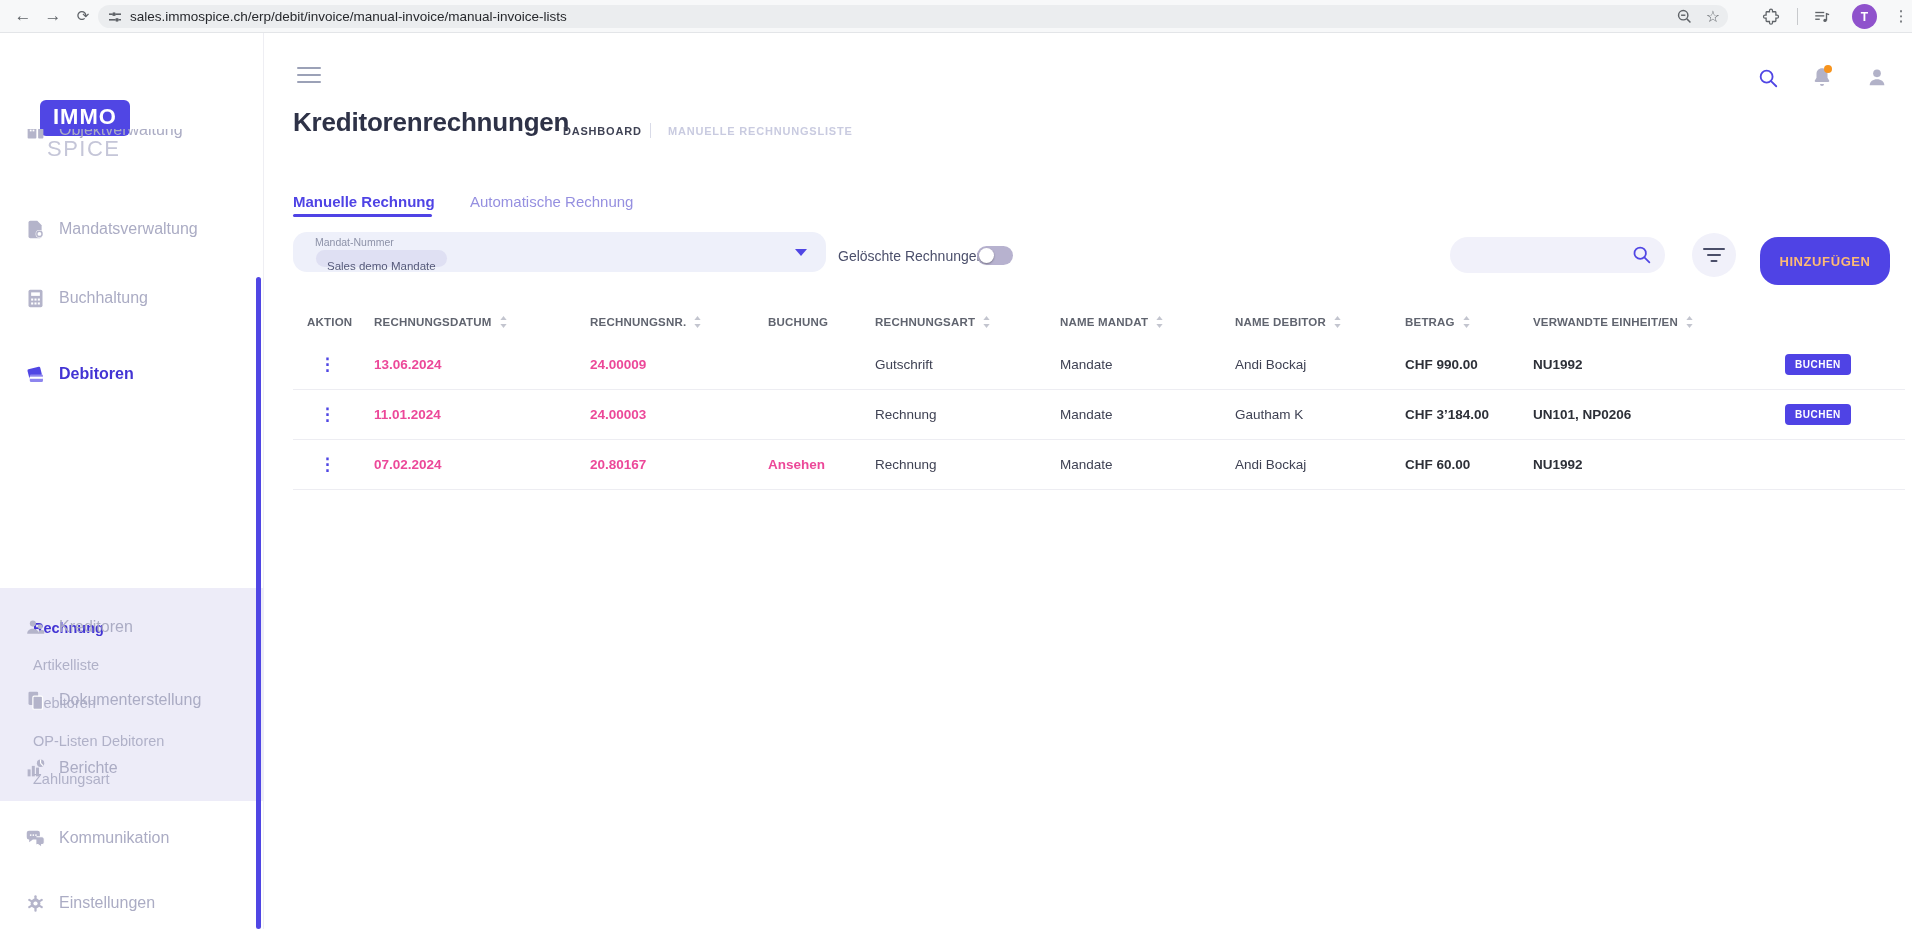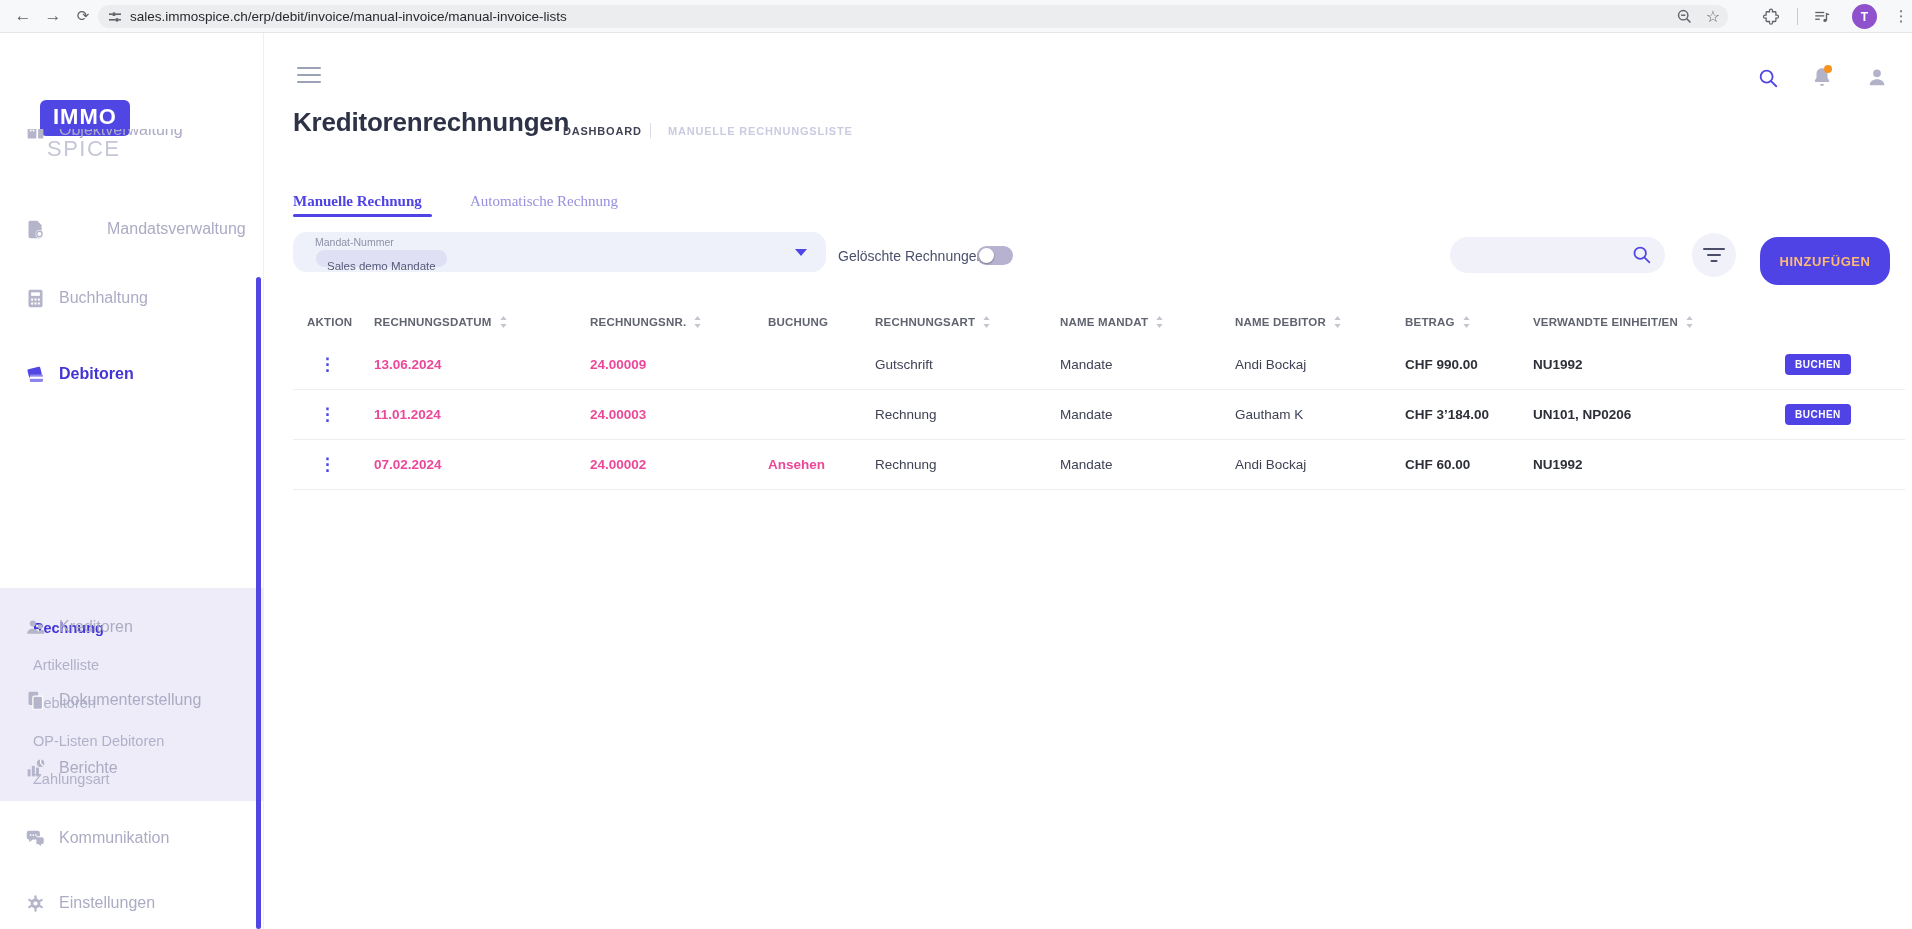--- a/index.html
+++ b/index.html
@@ -34,21 +34,21 @@
   .hamburger { position:absolute; left:297px; top:67px; width:24px; height:20px; cursor:pointer; }
   .hamburger div { width:24px; height:2.4px; background:#9ba1b7; border-radius:2px; margin-bottom:4.6px; }
   .top-icon { position:absolute; cursor:pointer; }
   .bell-dot { position:absolute; left:13px; top:-1px; width:8px; height:8px; border-radius:50%; background:#f7941d; }
   .page-title { position:absolute; left:293px; top:107px; font-size:26px; font-weight:700; color:#2e3247; letter-spacing:-0.2px; }
   .crumb-1 { position:absolute; left:563px; top:125px; font-size:11px; font-weight:700; color:#3f4254; letter-spacing:0.8px; }
   .crumb-sep { position:absolute; left:650px; top:123px; width:1px; height:15px; background:#d9dbe8; }
   .crumb-2 { position:absolute; left:668px; top:125px; font-size:11px; font-weight:700; color:#c9cbe0; letter-spacing:0.8px; }
 
   
-  .tab { position:absolute; top:193px; font-size:15px; cursor:pointer; white-space:nowrap;font-family:Liberation Serif, serif; }
+  .tab { position:absolute; top:193px; font-size:15px; cursor:pointer; white-space:nowrap; }
   .tab-active { left:293px; color:#4f43e5; font-weight:700; }
   .tab-inactive { left:470px; color:#958fe0; font-weight:500; }
   .tab-underline { position:absolute; left:293px; top:214px; width:139px; height:3px; background:#4f43e5; border-radius:2px; }
 
   
   .mandat-field { position:absolute; left:293px; top:232px; width:533px; height:40px; background:#eef0fa; border-radius:14px; cursor:pointer; }
   .mandat-label { position:absolute; left:22px; top:4px; font-size:10.5px; color:#8d92a8; }
   .mandat-chip { position:absolute; left:23px; top:18px; height:17px; line-height:17px; padding:8px 11px; background:#dfe0f3; border-radius:9px; font-size:11.5px; color:#55597a; }
   .mandat-arrow { position:absolute; left:502px; top:17px; width:0; height:0; border-left:6px solid transparent; border-right:6px solid transparent; border-top:7px solid #5046e4; }
   .toggle-label { position:absolute; left:838px; top:248px; font-size:14px; color:#4b4f6b; }
@@ -132,21 +132,21 @@
         <rect x="3" y="4" width="10" height="17" rx="1" fill="#b4b4ca"></rect>
         <rect x="15" y="10" width="6" height="11" rx="1" fill="#b4b4ca"></rect>
         <rect x="5.5" y="7" width="2" height="2" fill="#fff"></rect>
           <rect x="8.7" y="7" width="2" height="2" fill="#fff"></rect>
         <rect x="5.5" y="11" width="2" height="2" fill="#fff"></rect>
           <rect x="8.7" y="11" width="2" height="2" fill="#fff"></rect>
       </svg>
       <span class="lbl">Objektverwaltung</span>
     </div>
 
-    <div class="nav-item" style="top:183px;gap:48px;">
+    <div class="nav-item" style="top:183px;">
       <svg class="ico" viewBox="0 0 24 24">
         <path d="M6 2h8l5 5v13a2 2 0 01-2 2H6a2 2 0 01-2-2V4a2 2 0 012-2z" fill="#b4b4ca"></path>
         <circle cx="16.5" cy="17" r="4.4" fill="#fff"></circle>
         <circle cx="16.5" cy="17" r="3" fill="none" stroke="#b4b4ca" stroke-width="1.6"></circle>
       </svg>
       <span class="lbl">Mandatsverwaltung</span>
     </div>
 
     <div class="nav-item" style="top:252px;">
       <svg class="ico" viewBox="0 0 24 24">
@@ -388,21 +388,21 @@
       <div class="cell c-plain">Mandate</div>
       <div class="cell c-plain">Gautham K</div>
       <div class="cell c-bold">CHF 3’184.00</div>
       <div class="cell c-bold">UN101, NP0206</div>
       <div class="cell"><span class="pill-btn">BUCHEN</span></div>
     </div>
 
     <div class="trow tbody-row">
       <div class="cell"><span class="kebab">⋮</span></div>
       <div class="cell c-link">07.02.2024</div>
-      <div class="cell c-link">24.00002</div>
+      <div class="cell c-link">20.80167</div>
       <div class="cell c-link">Ansehen</div>
       <div class="cell c-plain">Rechnung</div>
       <div class="cell c-plain">Mandate</div>
       <div class="cell c-plain">Andi Bockaj</div>
       <div class="cell c-bold">CHF 60.00</div>
       <div class="cell c-bold">NU1992</div>
       <div class="cell"></div>
     </div>
 
   </div>

